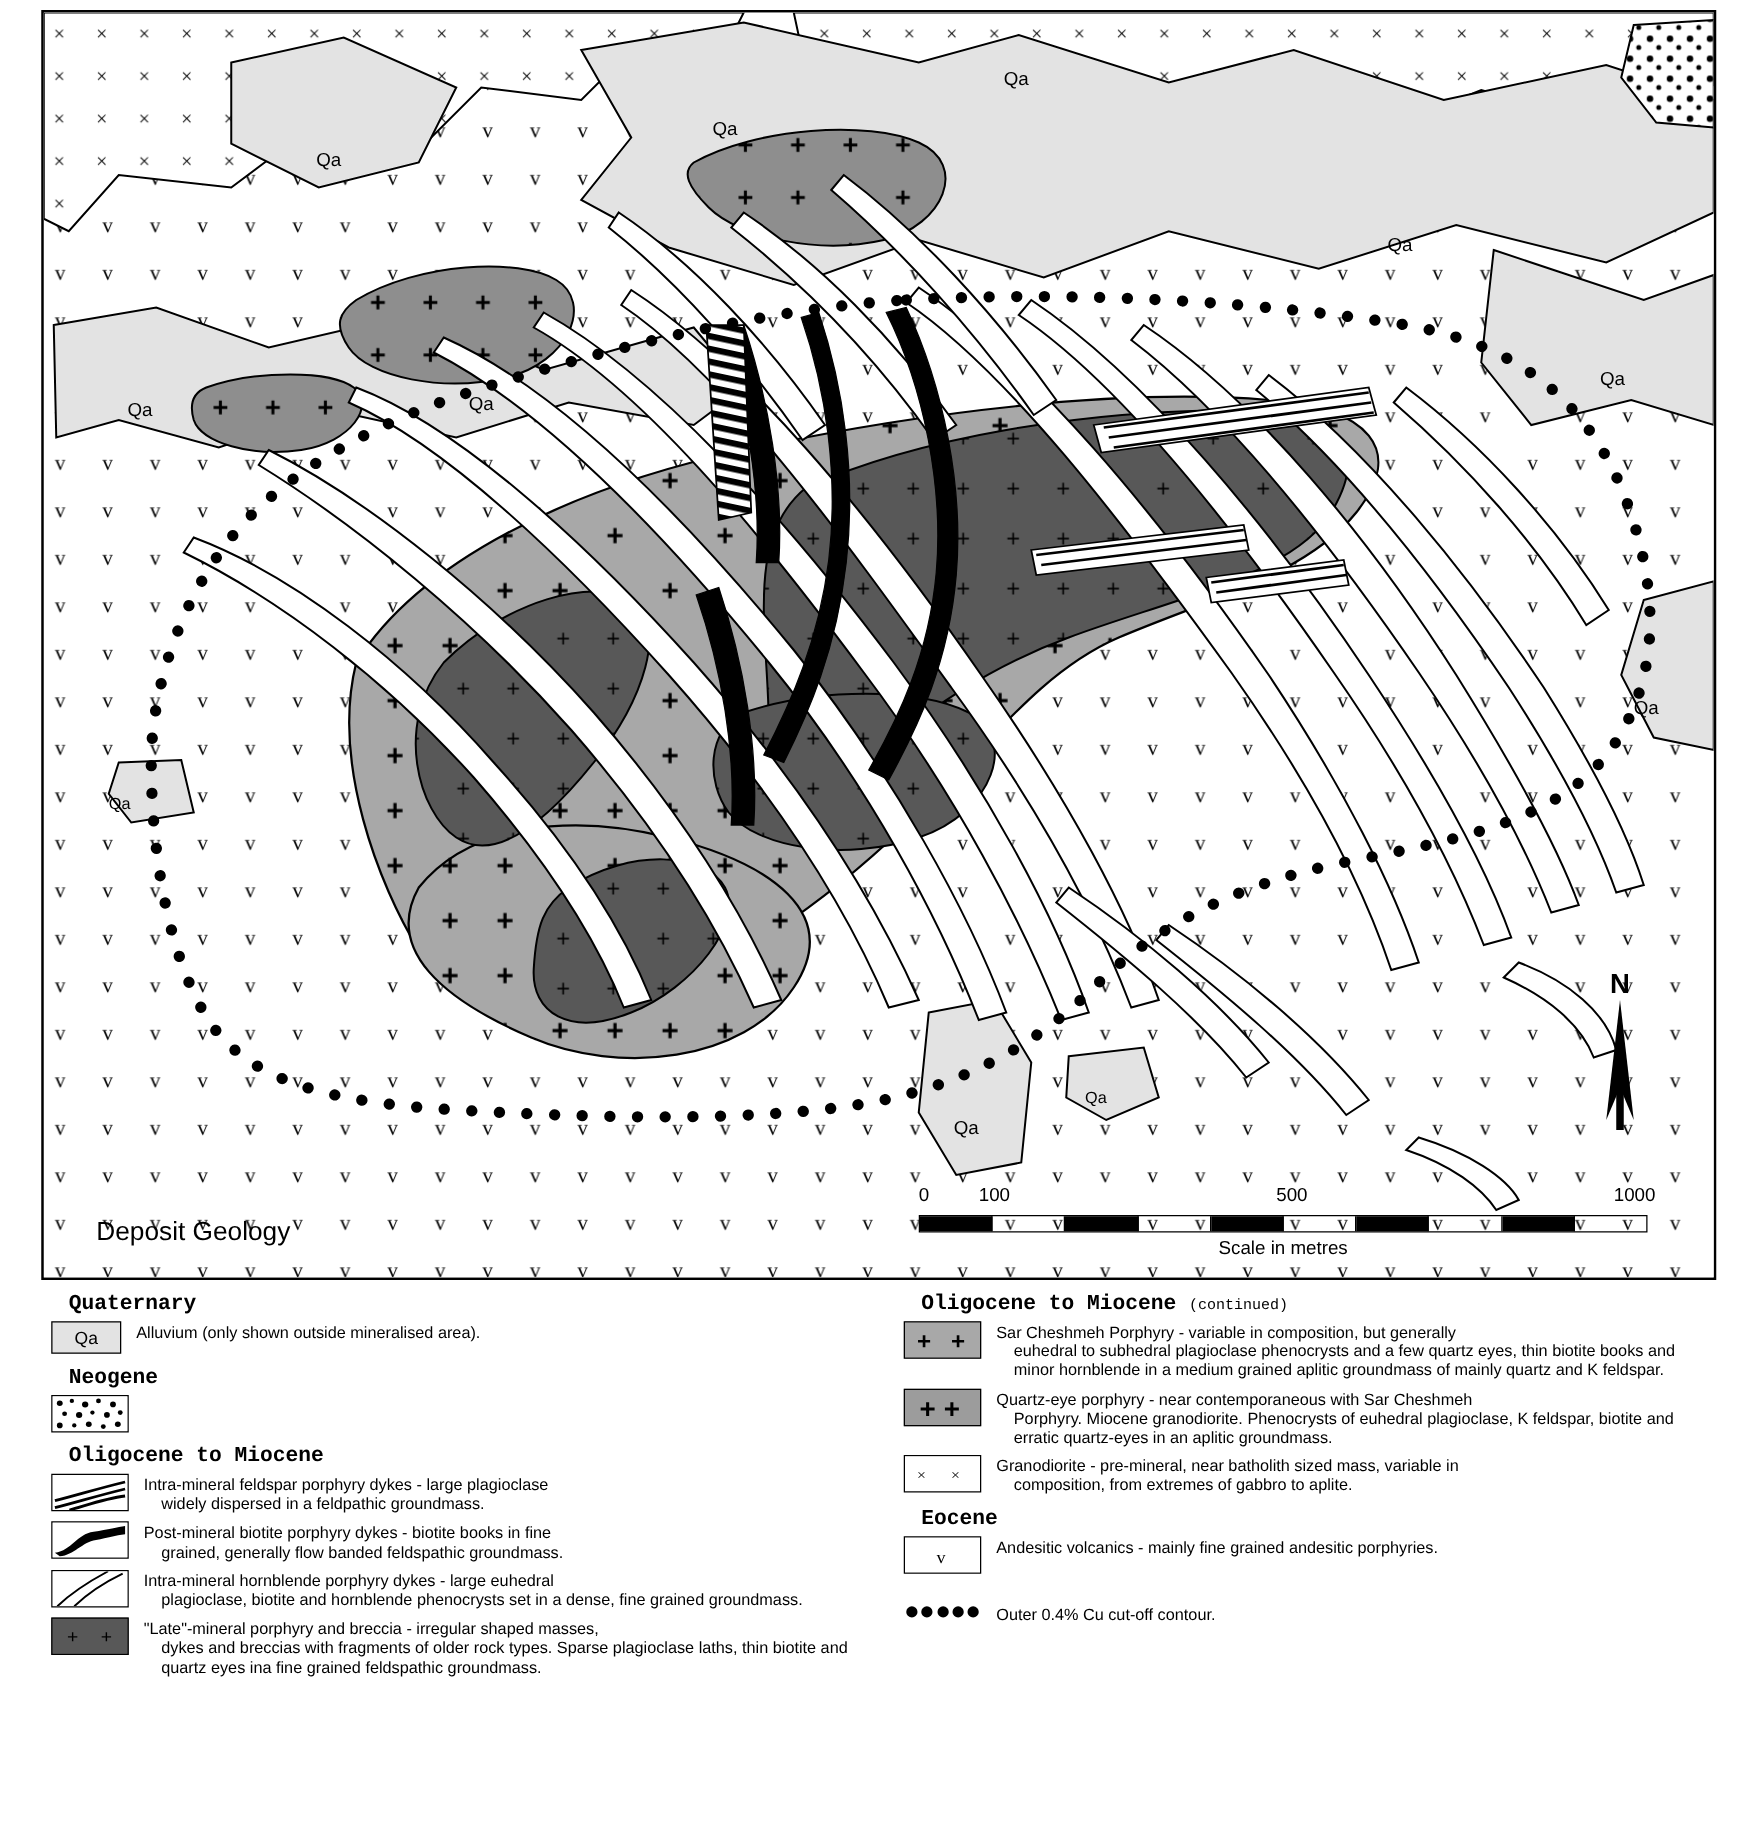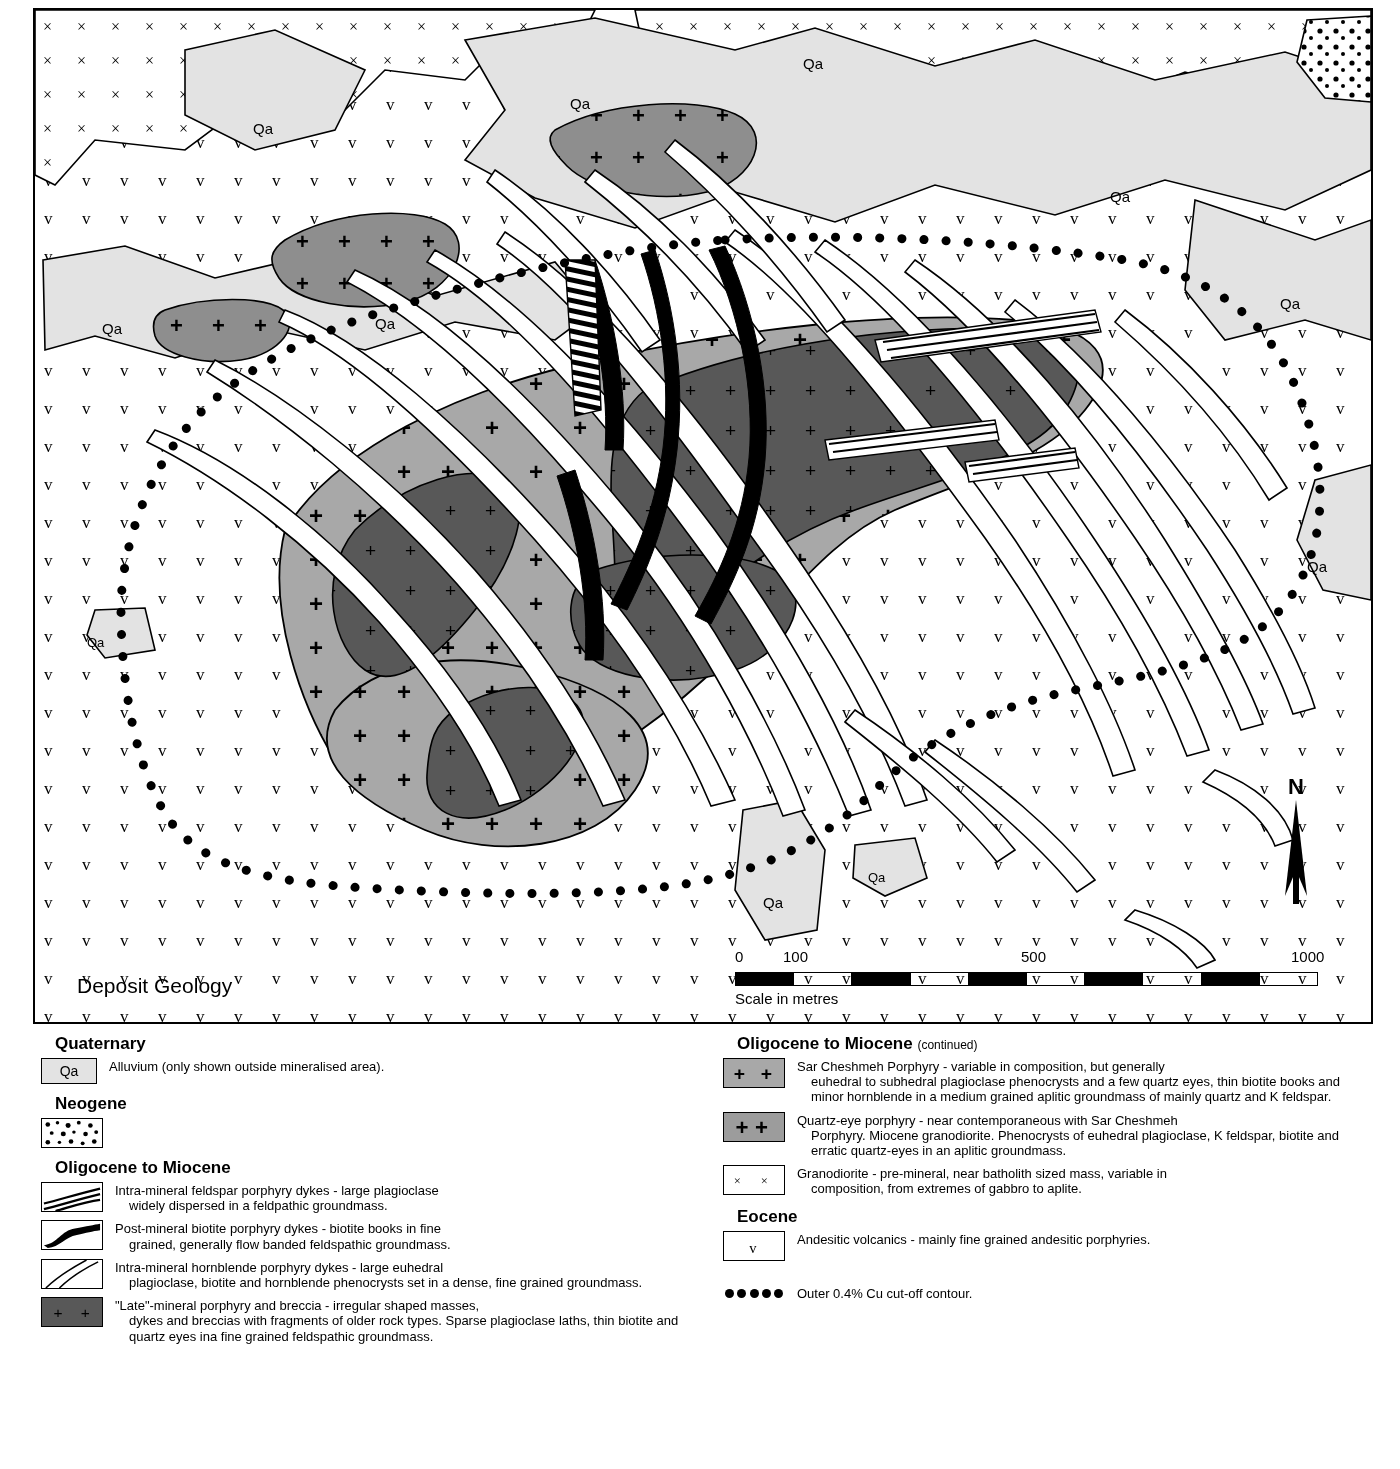--- a/index.html
+++ b/index.html
@@ -12,42 +12,42 @@
   .map-label{position:absolute;font-size:15px;font-family:"Liberation Sans",sans-serif;color:#000;}
   #deposit-geology-title{position:absolute;left:42px;bottom:24px;font-size:21px;}
 
   
   #scale-bar-group{position:absolute;left:700px;bottom:12px;width:610px;height:62px;}
   #scale-ticks{position:absolute;left:0;top:24px;width:583px;height:14px;border:1.5px solid #000;box-sizing:border-box;display:flex;}
   #scale-ticks div{flex:1;border-right:1.5px solid #000;box-sizing:border-box;}
   #scale-ticks div:last-child{border-right:none;}
   #scale-ticks div:nth-child(odd){background:#000;}
   .scale-num{position:absolute;top:0px;font-size:15px;}
-  #scale-caption{position:absolute;top:42px;width:583px;font-size:15px;}
+  #scale-caption{position:absolute;top:42px;width:583px;text-align:center;font-size:15px;}
 
   
   #north-arrow{position:absolute;right:52px;bottom:118px;width:46px;height:130px;}
   #north-letter{position:absolute;left:0;top:0;width:46px;text-align:center;font-size:22px;font-weight:bold;}
 
   
   #legend{position:absolute;left:33px;top:1034px;width:1340px;height:430px;}
   .legend-col{position:absolute;top:0;}
   #legend-left{left:8px;width:660px;}
   #legend-right{left:690px;width:650px;}
 
-  .lg-head{font-size:17px;font-weight:bold;margin:0 0 4px 14px;}
+  .lg-head{font-size:17px;font-weight:bold;margin:0 0 4px 14px;font-family:Liberation Mono, monospace;}
   .lg-head.sub{margin-top:10px;}
   .lg-head .cont{font-weight:normal;font-size:12px;}
   .lg-row{display:flex;align-items:flex-start;margin-bottom:7px;}
   .swatch{width:62px;height:30px;border:1.6px solid #000;box-sizing:border-box;flex:0 0 62px;margin-right:12px;position:relative;overflow:hidden;background:#fff;}
   .lg-text{font-size:13px;line-height:1.17;padding-top:1px;}
   .lg-text .ind{display:block;text-indent:0;padding-left:14px;}
   .lg-row.qa .swatch{height:26px;width:56px;flex:0 0 56px;background:#e3e3e3;}
   .qa-lbl{position:absolute;left:0;top:0;width:100%;height:100%;display:flex;align-items:center;justify-content:center;font-size:14px;}
-  .dots-row{display:flex;align-items:flex-end;margin-top:24px;}
+  .dots-row{display:flex;align-items:flex-start;margin-top:24px;}
   .dots{width:62px;height:14px;flex:0 0 62px;margin-right:12px;display:flex;align-items:center;justify-content:space-between;padding:0 2px;box-sizing:border-box;}
   .dots span{width:9px;height:9px;border-radius:50%;background:#000;display:block;}
 </style>
 </head>
 <body>
 
 <div id="map-panel">
 
   <svg id="map-svg" width="1336" height="1012" viewBox="0 0 1336 1012">
     <defs>

